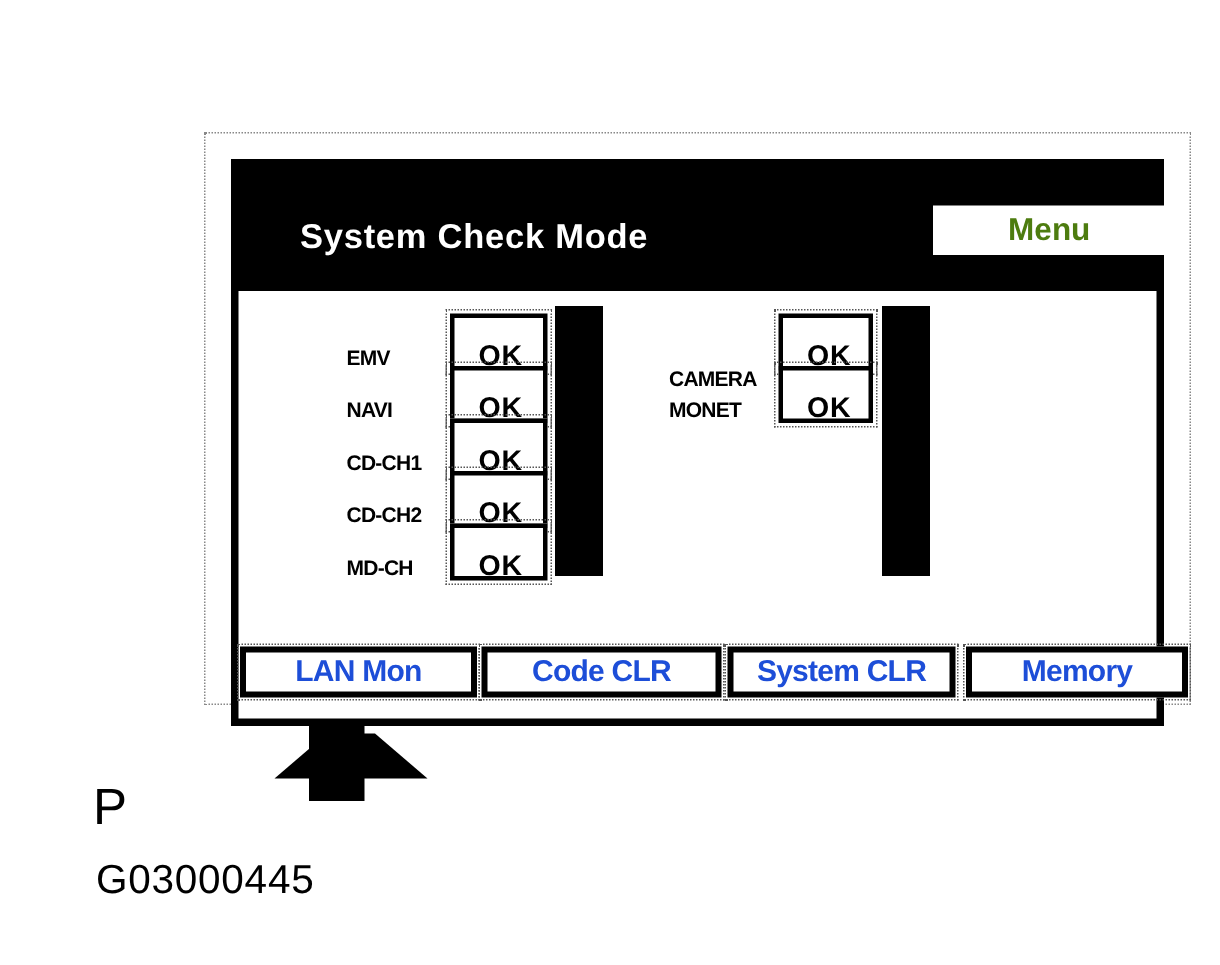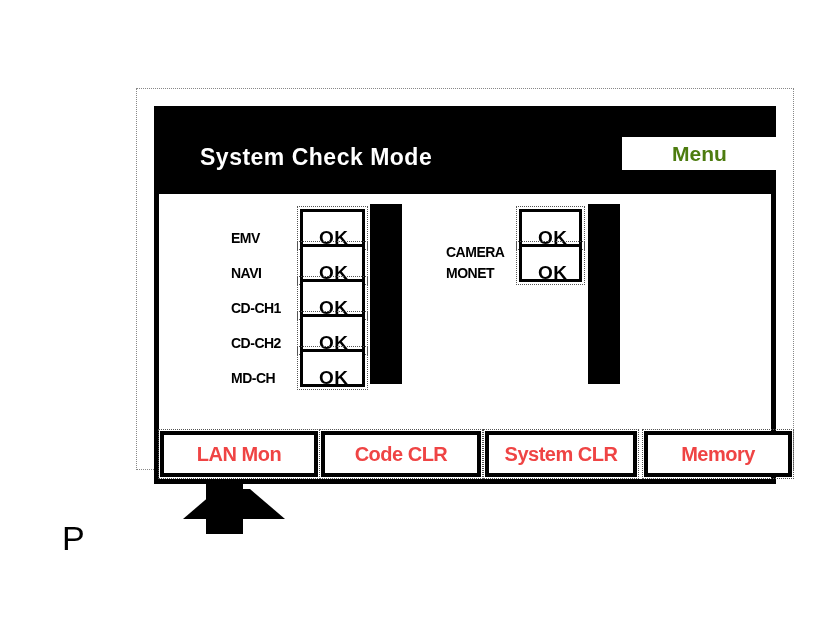--- a/index.html
+++ b/index.html
@@ -63,24 +63,24 @@
 
   .vdivider {
     position: absolute; top: 10px; width: 4px; height: 180px;
     background: #000;
   }
   .vdivider.d1 { left: 211px; }
   .vdivider.d2 { left: 429px; }
 
   
   .action-btn {
-    position: absolute; top: 237px; height: 46px;
+    position: absolute; top: 237px; height: 34px;
     background: #fff; border: 4px solid #000;
     outline: 1px dotted #555; outline-offset: 1px;
-    font-family: inherit; font-weight: bold; font-size: 20px; color: #ef4444;
+    font-family: inherit; font-weight: bold; font-size: 20px; color: #1d4ed8;
     letter-spacing: -0.5px; text-align: center; line-height: 25px; padding: 0;
     cursor: pointer;
   }
   .action-btn.b0 { left: 1px;  width: 158px; }
   .action-btn.b1 { left: 162px; width: 160px; }
   .action-btn.b2 { left: 326px; width: 152px; }
   .action-btn.b3 { left: 485px; width: 148px; }
 
   
   .pointer-arrow { position: absolute; left: 0; top: 0; }
@@ -155,14 +155,15 @@
 
     </div>
   </div>
 
   <div class="pointer-arrow">
     <div class="arrow-head"></div>
     <div class="arrow-shaft"></div>
   </div>
 
   <div class="caption-p">P</div>
+  <div class="caption-id">G03000445</div>
 
 </div>
 
 </body></html>

